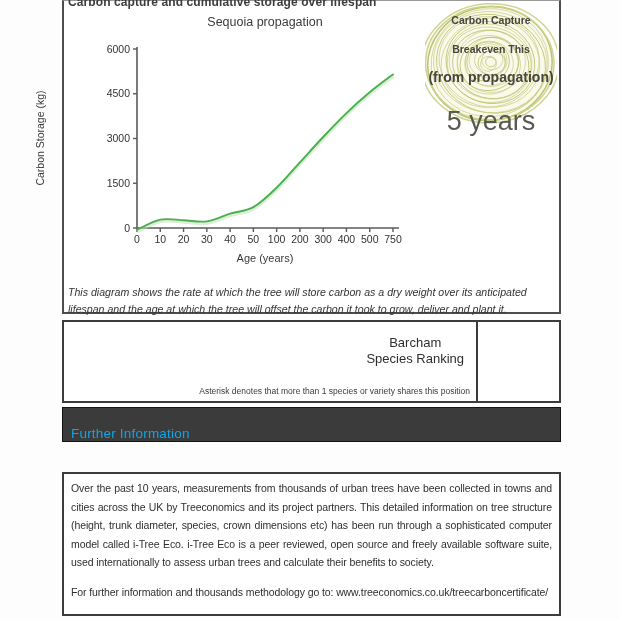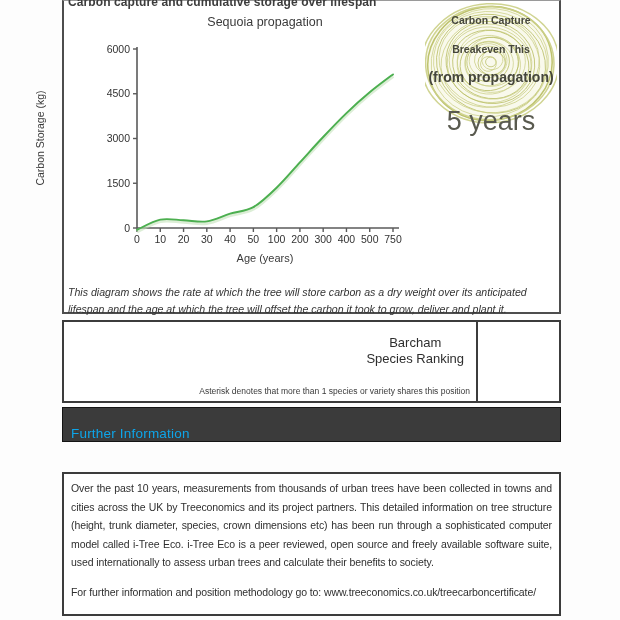--- a/index.html
+++ b/index.html
@@ -176,14 +176,14 @@
     </div>
     <div id="ranking-note">Asterisk denotes that more than 1 species or variety shares this position</div>
   </div>
 </div>
 
 <div class="box" id="fi-header">
   <span id="fi-header-label">Further Information</span>
 </div>
 <div class="box" id="fi-body">
   <div id="fi-paragraph">Over the past 10 years, measurements from thousands of urban trees have been collected in towns and cities across the UK by Treeconomics and its project partners. This detailed information on tree structure (height, trunk diameter, species, crown dimensions etc) has been run through a sophisticated computer model called i-Tree Eco. i-Tree Eco is a peer reviewed, open source and freely available software suite, used internationally to assess urban trees and calculate their benefits to society.</div>
-  <div id="fi-footer">For further information and position methodology go to: www.treeconomics.co.uk/treecarboncertificate/</div>
+  <div id="fi-footer">For further information and thousands methodology go to: www.treeconomics.co.uk/treecarboncertificate/</div>
 </div>
 
 </body></html>

